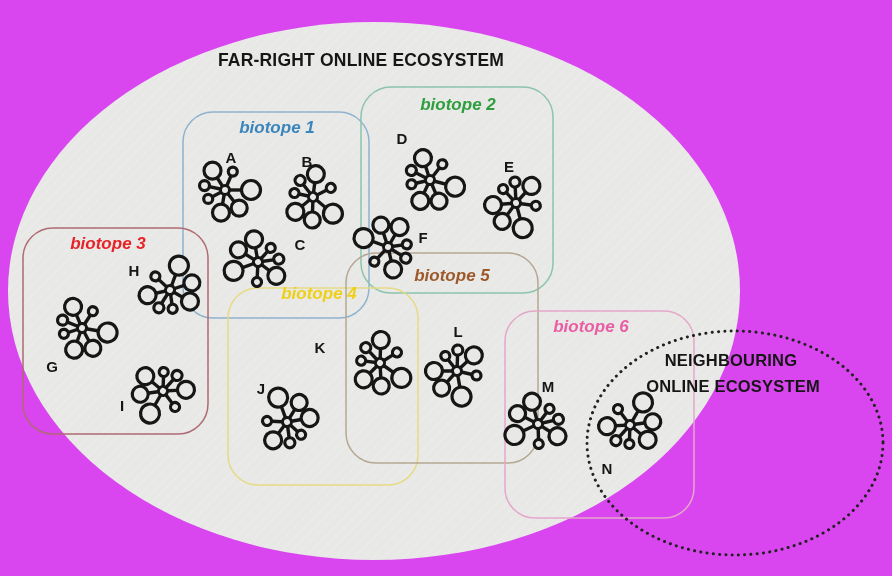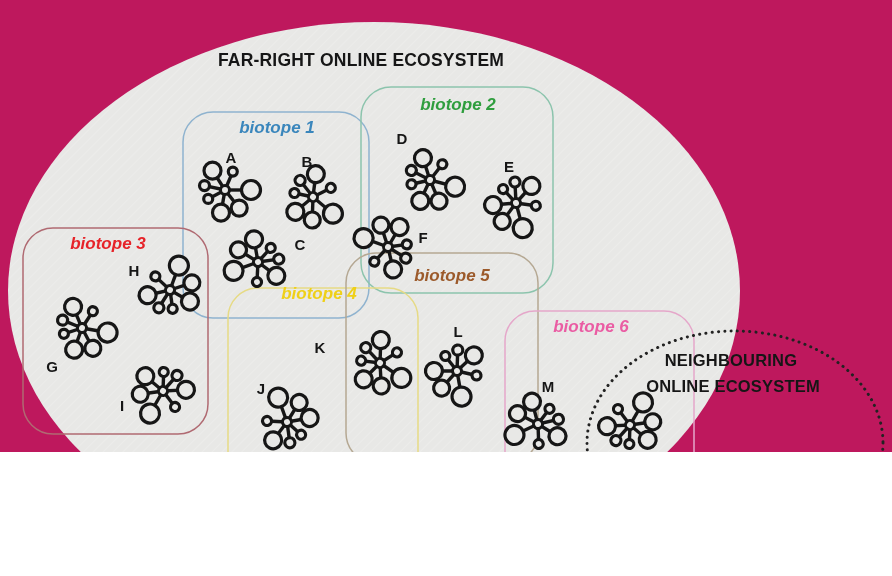--- a/index.html
+++ b/index.html
@@ -1,20 +1,20 @@
 <!DOCTYPE html>
 <html><head>
 <meta charset="utf-8">
 <style>
   html, body { margin: 0; padding: 0; background: #ffffff; }
   .stage {
     position: relative;
     width: 892px;
-    height: 452px;
-    background: #be185d;
+    height: 576px;
+    background: #d946ef;
     overflow: hidden;
     font-family: "Liberation Sans", sans-serif;
   }
   svg { display: block; }
   .t-title  { font: bold 17.5px "Liberation Sans", sans-serif; fill: #161616; letter-spacing: 0.2px; }
   .t-bio    { font: italic bold 17px "Liberation Sans", sans-serif; }
   .t-letter { font: bold 15px "Liberation Sans", sans-serif; fill: #161616; }
   .t-neigh  { font: bold 16.5px "Liberation Sans", sans-serif; fill: #161616; letter-spacing: 0.2px; }
   .bio-box  { fill: none; stroke-width: 1.5; }
 </style>

